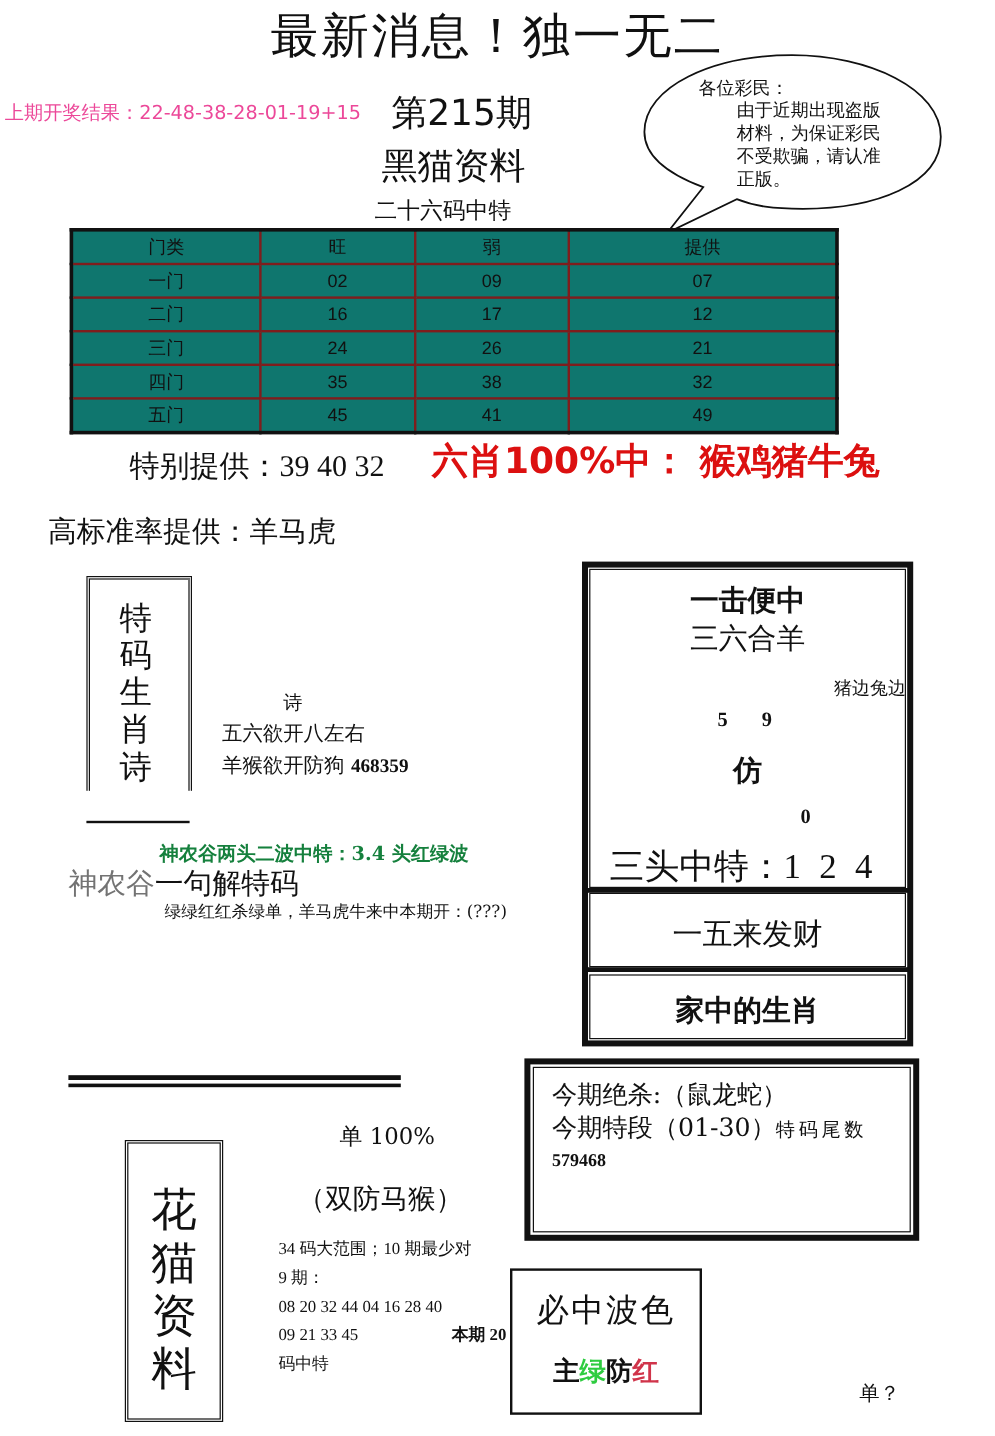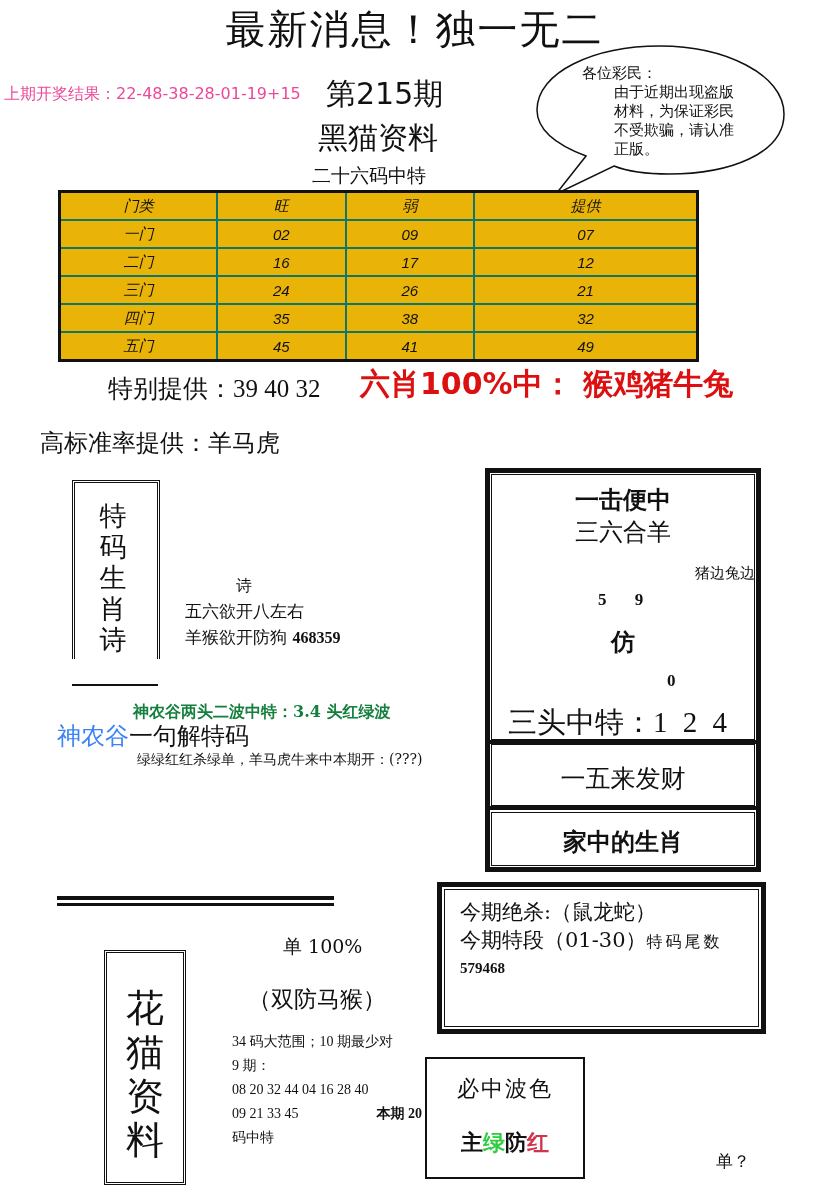--- a/index.html
+++ b/index.html
@@ -12,41 +12,41 @@
   #last-result { left: 4px; top: 84px; font-size: 16px; color: #ec4899; }
   #issue { left: 326px; top: 74px; font-size: 30px; }
   #black-cat { left: 318px; top: 118px; font-size: 30px; }
   #twentysix { left: 312px; top: 163px; font-size: 19px; }
 
   #bubble { left: 534px; top: 44px; width: 252px; height: 150px; }
   #bubble-text { left: 582px; top: 64px; width: 160px; font-size: 15px; line-height: 19px; }
   #bubble-text .indent { padding-left: 32px; }
 
   #code-table { left: 58px; top: 190px; width: 641px; border-collapse: collapse; border: 3px solid #111; }
-  #code-table td { border: 2px solid #0f766e; background: #eab308; height: 26px; text-align: center;
-                   font-family: "Liberation Sans", sans-serif; font-size: 15px; padding: 0; font-style: italic; }
+  #code-table td { border: 2px solid #7f1d1d; background: #0f766e; height: 26px; text-align: center;
+                   font-family: "Liberation Sans", sans-serif; font-size: 15px; padding: 0; }
   #code-table td:first-child { width: 155px; }
 
   #special { left: 108px; top: 372px; font-size: 25px; }
   #special .nums { font-family: "Liberation Serif", serif; }
   #six-zodiac { left: 360px; top: 364px; font-size: 30px; font-weight: bold; color: #dc1010; font-family: "DejaVu Sans", sans-serif; white-space: nowrap; }
 
   #high-rate { left: 40px; top: 427px; font-size: 24px; }
 
   #poem-box { left: 72px; top: 480px; width: 82px; height: 176px; border: 3px double #111; border-bottom: none; }
   #poem-box-text { left: 72px; top: 500px; width: 82px; text-align: center; font-size: 27px; line-height: 31px; }
   #poem-title { left: 236px; top: 576px; font-size: 16px; }
   #poem-l1 { left: 185px; top: 600px; font-size: 17px; }
   #poem-l2 { left: 185px; top: 626px; font-size: 17px; }
   #poem-l2 b { font-family: "Liberation Serif", serif; font-size: 16px; }
 
   #short-rule { left: 72px; top: 684px; width: 86px; height: 2px; background: #111; }
   #snv-red { left: 133px; top: 702px; font-size: 16px; font-weight: bold; color: #15803d; }
   #snv-title { left: 57px; top: 720px; font-size: 24px; }
-  #snv-title .red { color: #3b82f6; }
+  #snv-title .red { color: #737373; }
   #snv-desc { left: 137px; top: 751px; font-size: 14px; }
 
   #rbox-outer { left: 485px; top: 468px; width: 276px; height: 404px; border: 5px solid #111; box-sizing: border-box; }
   .rcell { position: absolute; left: 491px; width: 264px; border: 1px solid #111; box-sizing: border-box; text-align: center; }
   #rcell1 { top: 474px; height: 266px; }
   #rcell2 { top: 744px; height: 62px; }
   #rcell3 { top: 812px; height: 54px; }
   .rsep { position: absolute; left: 489px; width: 268px; height: 4px; background: #111; }
 
   #hit-title { left: 491px; top: 484px; width: 264px; text-align: center; font-size: 24px; font-weight: bold; }
@@ -72,21 +72,21 @@
   #single100 { left: 283px; top: 934px; font-size: 19px; }
   #double-guard { left: 248px; top: 984px; font-size: 23px; }
 
   #flower-box { left: 104px; top: 950px; width: 82px; height: 235px; border: 3px double #111; box-sizing: border-box; }
   #flower-text { left: 104px; top: 986px; width: 82px; text-align: center; font-size: 38px; line-height: 44px; }
 
   #range-lines { left: 232px; top: 1030px; width: 190px; font-size: 14px; line-height: 24px; font-family: "Liberation Serif", serif; }
   #range-lines .tail { float: right; }
 
   #wave-box { left: 425px; top: 1057px; width: 160px; height: 122px; border: 2px solid #111; box-sizing: border-box; }
-  #wave-title { left: 425px; top: 1074px; width: 160px; text-align: center; font-size: 22px; letter-spacing: 2px; }
+  #wave-title { left: 425px; top: 1074px; width: 160px; text-align: center; font-size: 27px; letter-spacing: 2px; }
   #wave-sub { left: 425px; top: 1128px; width: 160px; text-align: center; font-size: 22px; font-weight: bold; }
 
   #single-q { left: 716px; top: 1150px; font-size: 17px; }
 </style>
 </head>
 <body>
 
 <div id="main-title" class="abs">最新消息！独一无二</div>
 <div id="last-result" class="abs sans"><span>上期开奖结果：</span><span>22-48-38-28-01-19+15</span></div>
 <div id="issue" class="abs sans">第215期</div>

